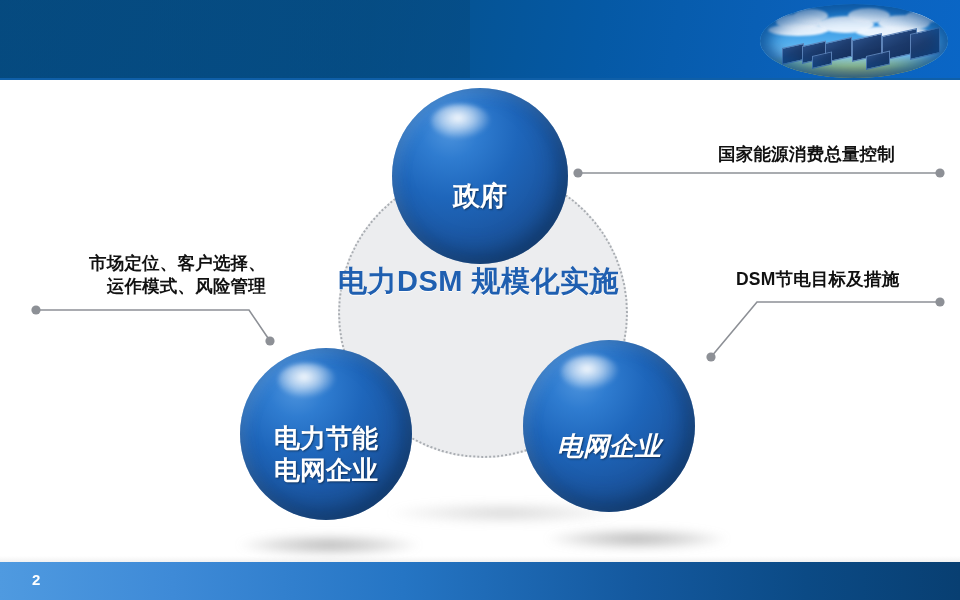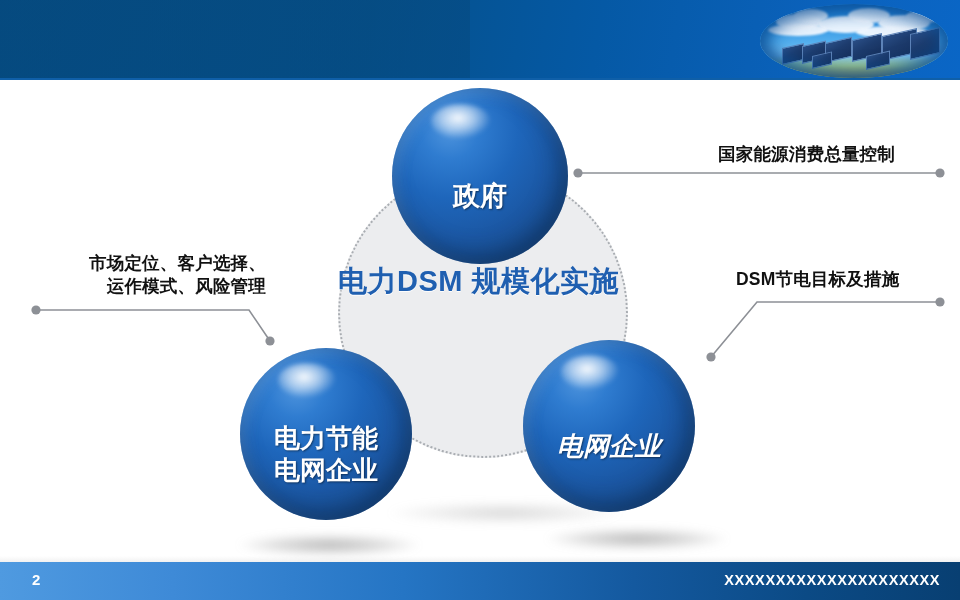--- a/index.html
+++ b/index.html
@@ -279,16 +279,15 @@
   </div>
 
   <div class="callout-text" id="callout-mr-text">DSM节电目标及措施</div>
   <div class="callout-text" id="callout-tr-text">国家能源消费总量控制</div>
   <div class="callout-text" id="callout-l-text">市场定位、客户选择、
 运作模式、风险管理</div>
 
   <div id="footer-top-shadow"></div>
   <div id="footer">
     <div id="page-number">2</div>
-    <div id="footer-note">XXXXXXXXXXXXXXXXXXXXX</div>
   </div>
 
 </div>
 
 </body></html>

